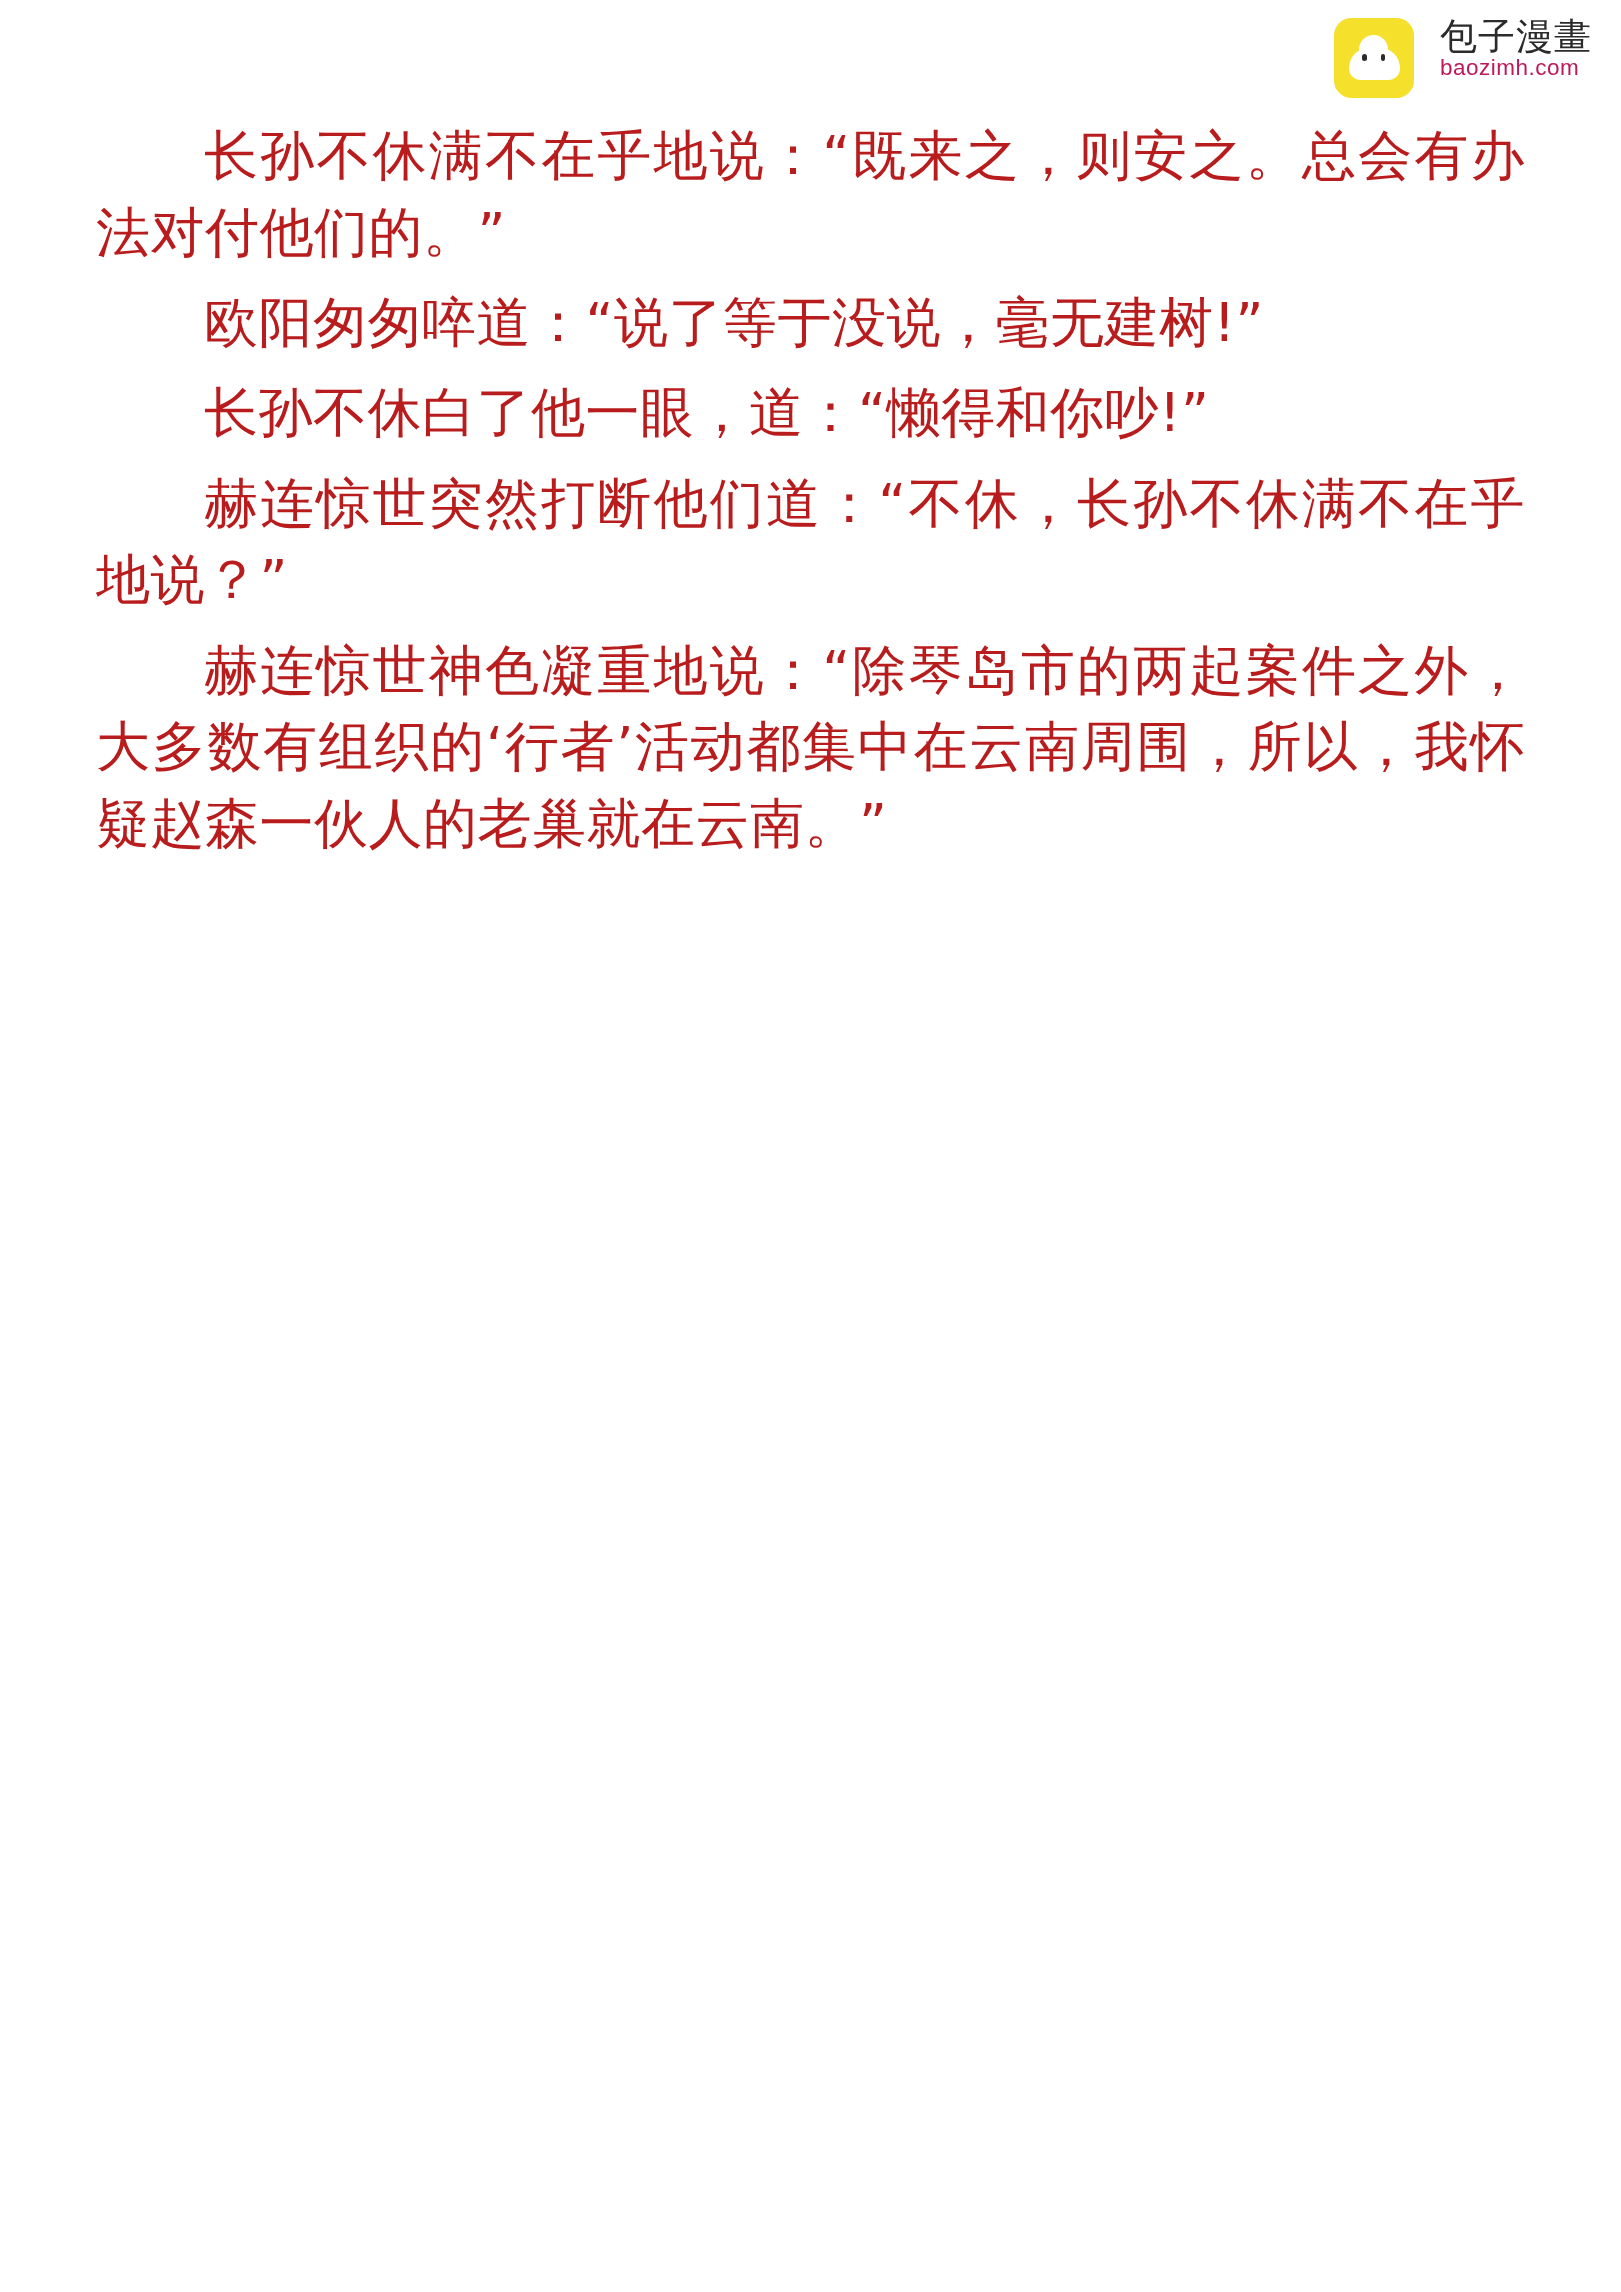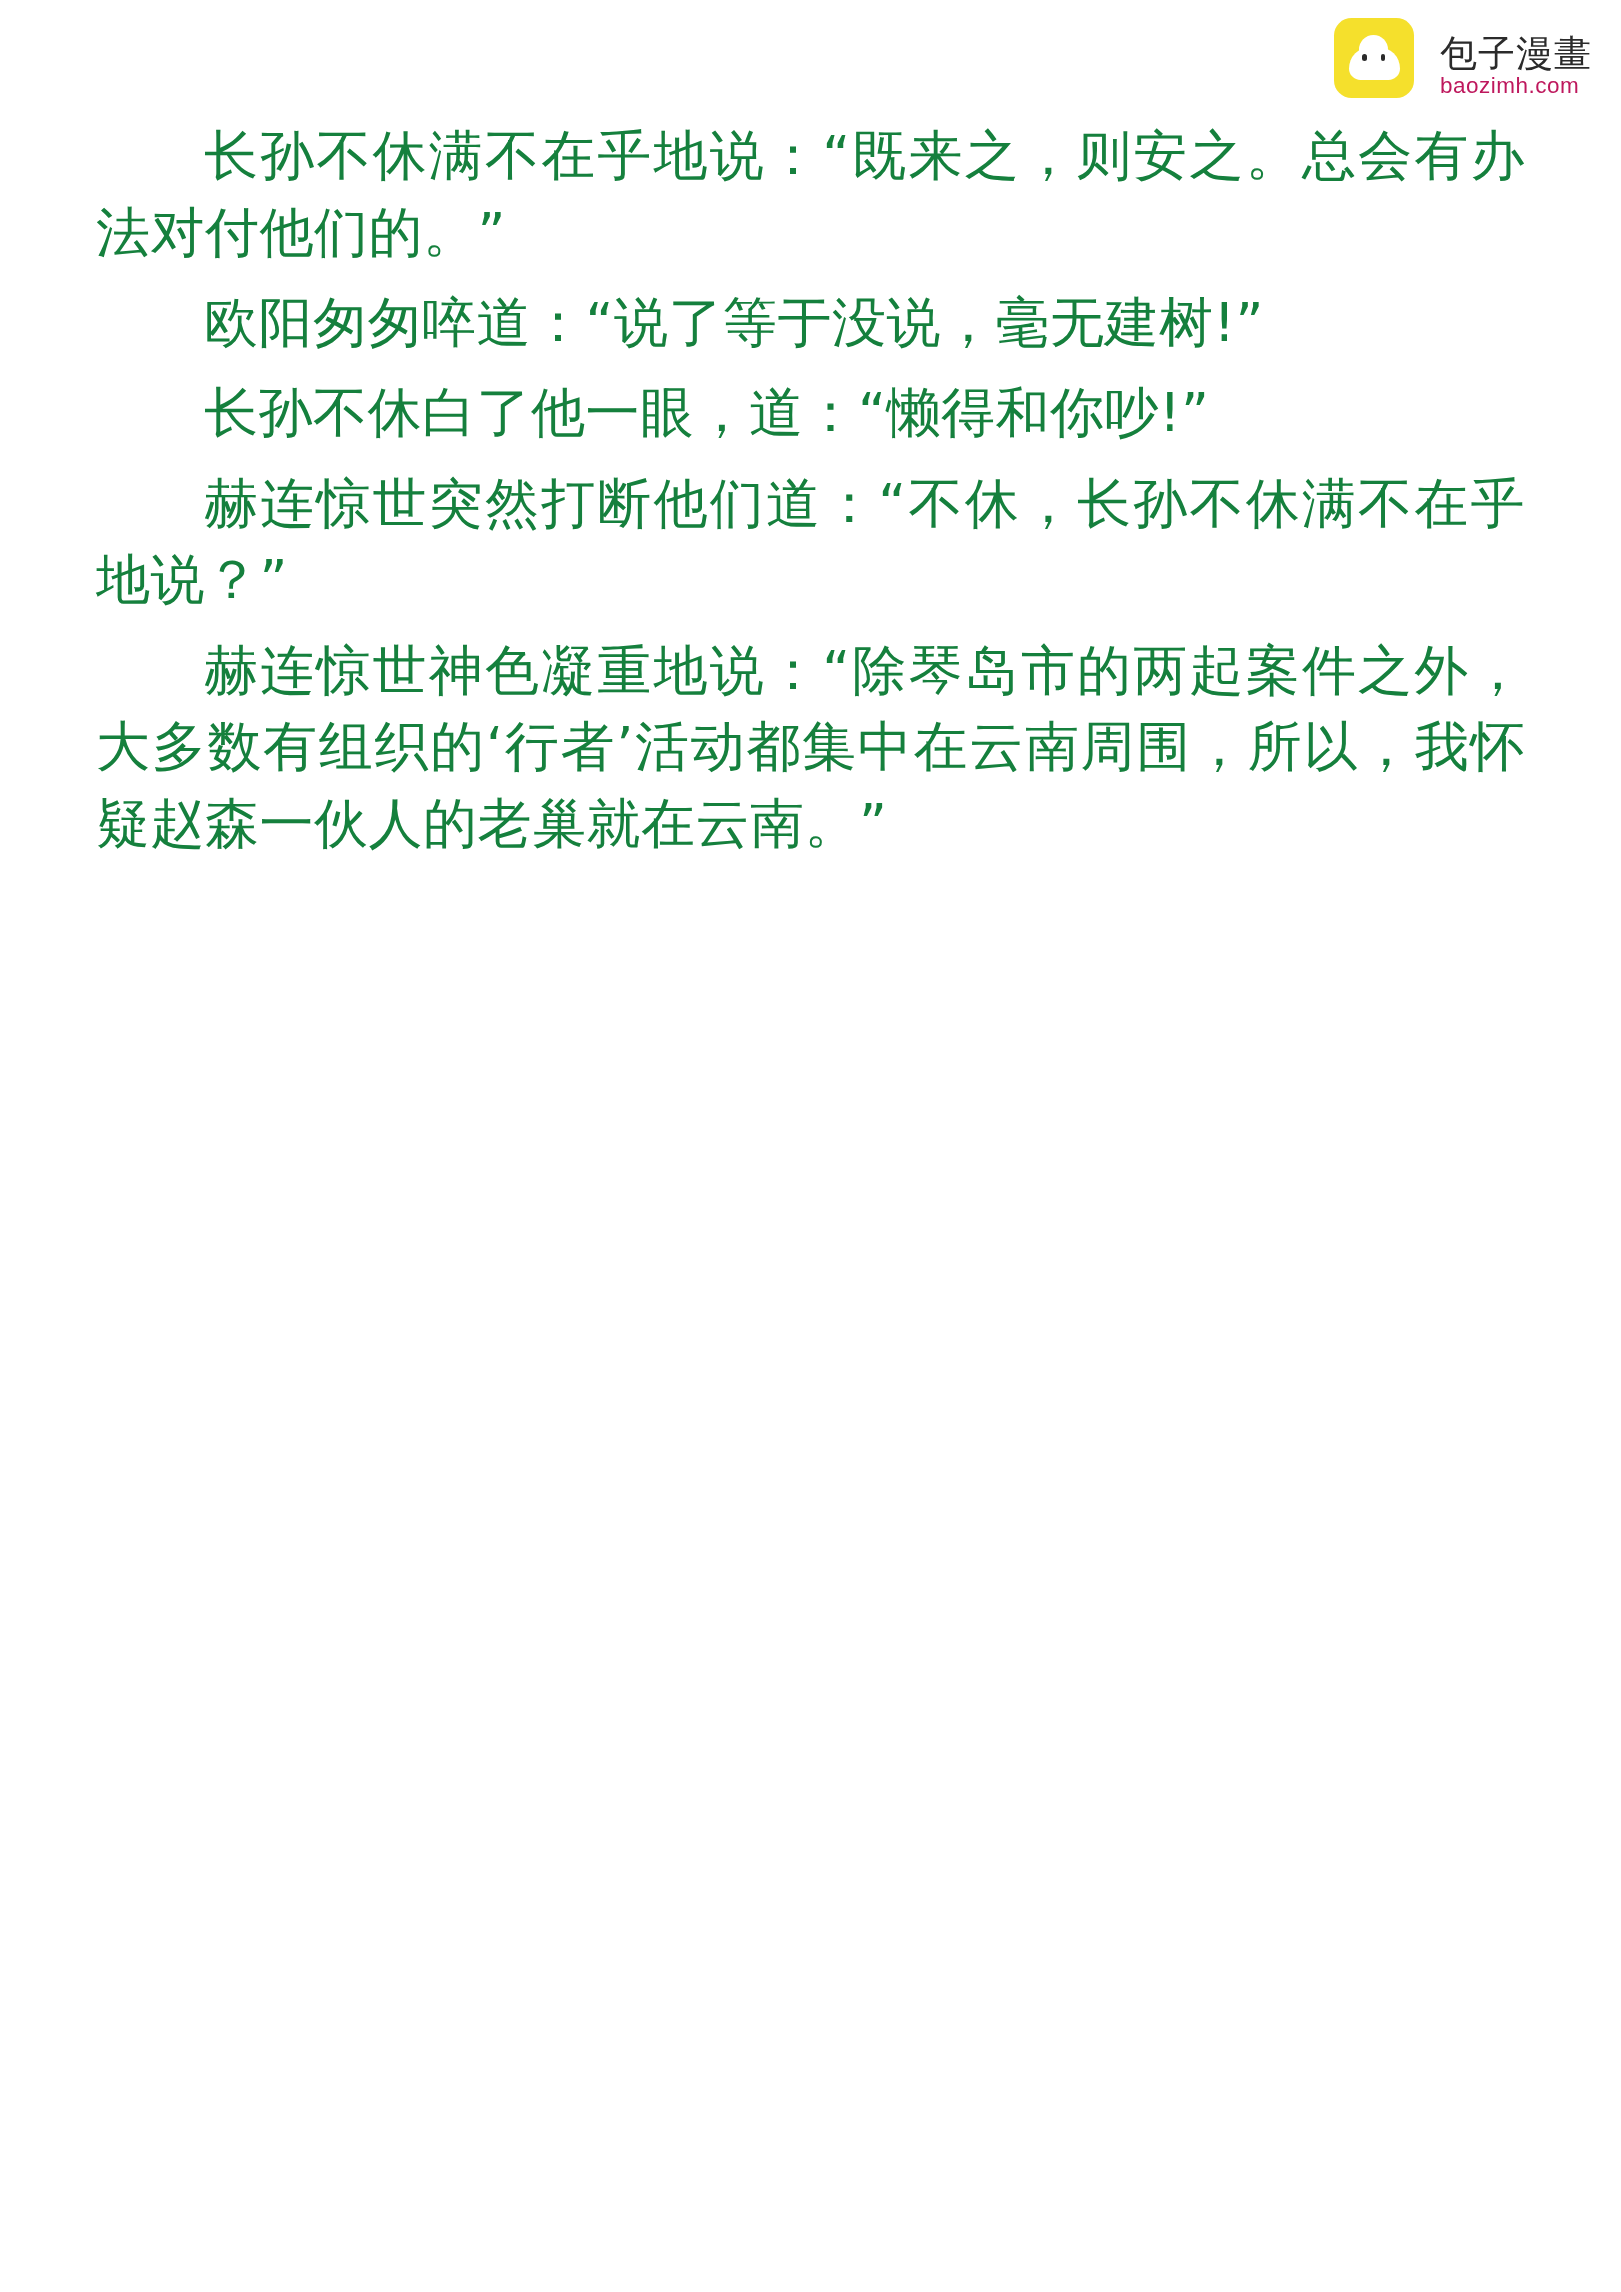--- a/index.html
+++ b/index.html
@@ -18,21 +18,21 @@
     position: absolute;
     inset: 0;
     background: #ffffff;
   }
   
   .watermark {
     position: absolute;
     top: 17.6px;
     right: 29px;
     display: flex;
-    align-items: flex-end;
+    align-items: flex-start;
     gap: 26px;
   }
   .wm-badge {
     width: 80px;
     height: 80px;
     border-radius: 17.6px;
     background: #f5e02c;
     display: flex;
     align-items: center;
     justify-content: center;
@@ -91,21 +91,21 @@
   
   .content {
     position: absolute;
     left: 96px;
     right: 96px;
     top: 118px;
   }
   .para {
     font-size: 54px;
     line-height: 1.42;
-    color: #15803d;
+    color: #b91c1c;
     text-indent: 2em;
     margin: 0 0 13.7px 0;
     letter-spacing: 0.5px;
     font-family: "DejaVu Sans", "Liberation Sans", sans-serif;
     font-weight: 500;
     text-align: justify;
     text-justify: inter-character;
   }
 </style>
 </head>

